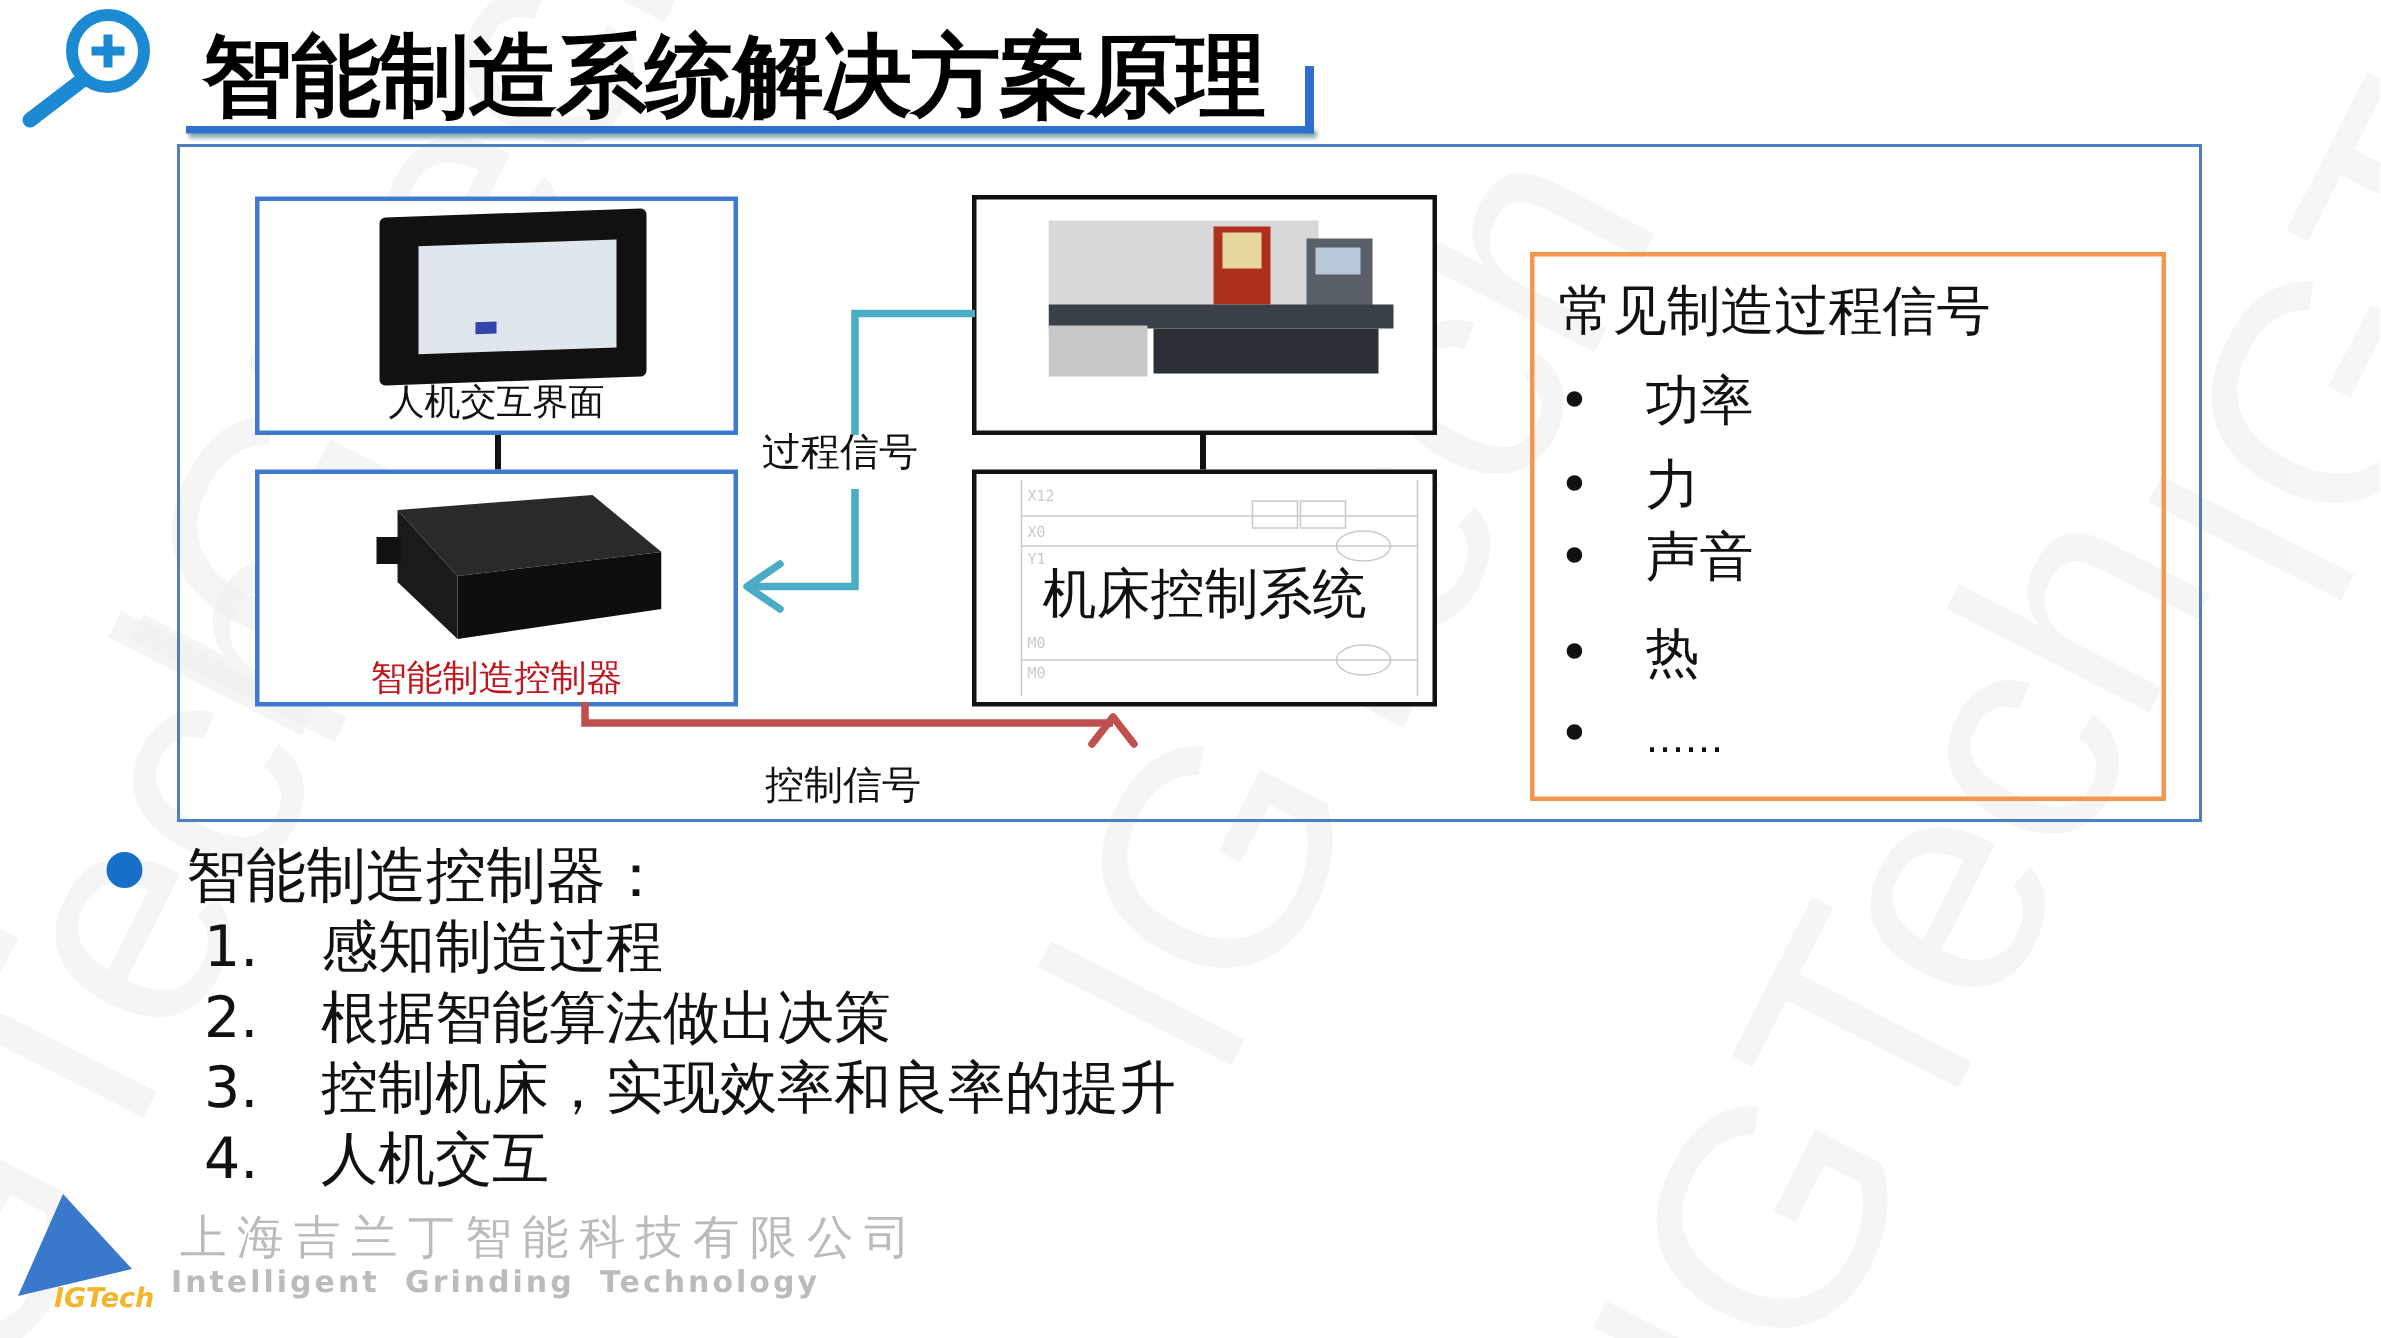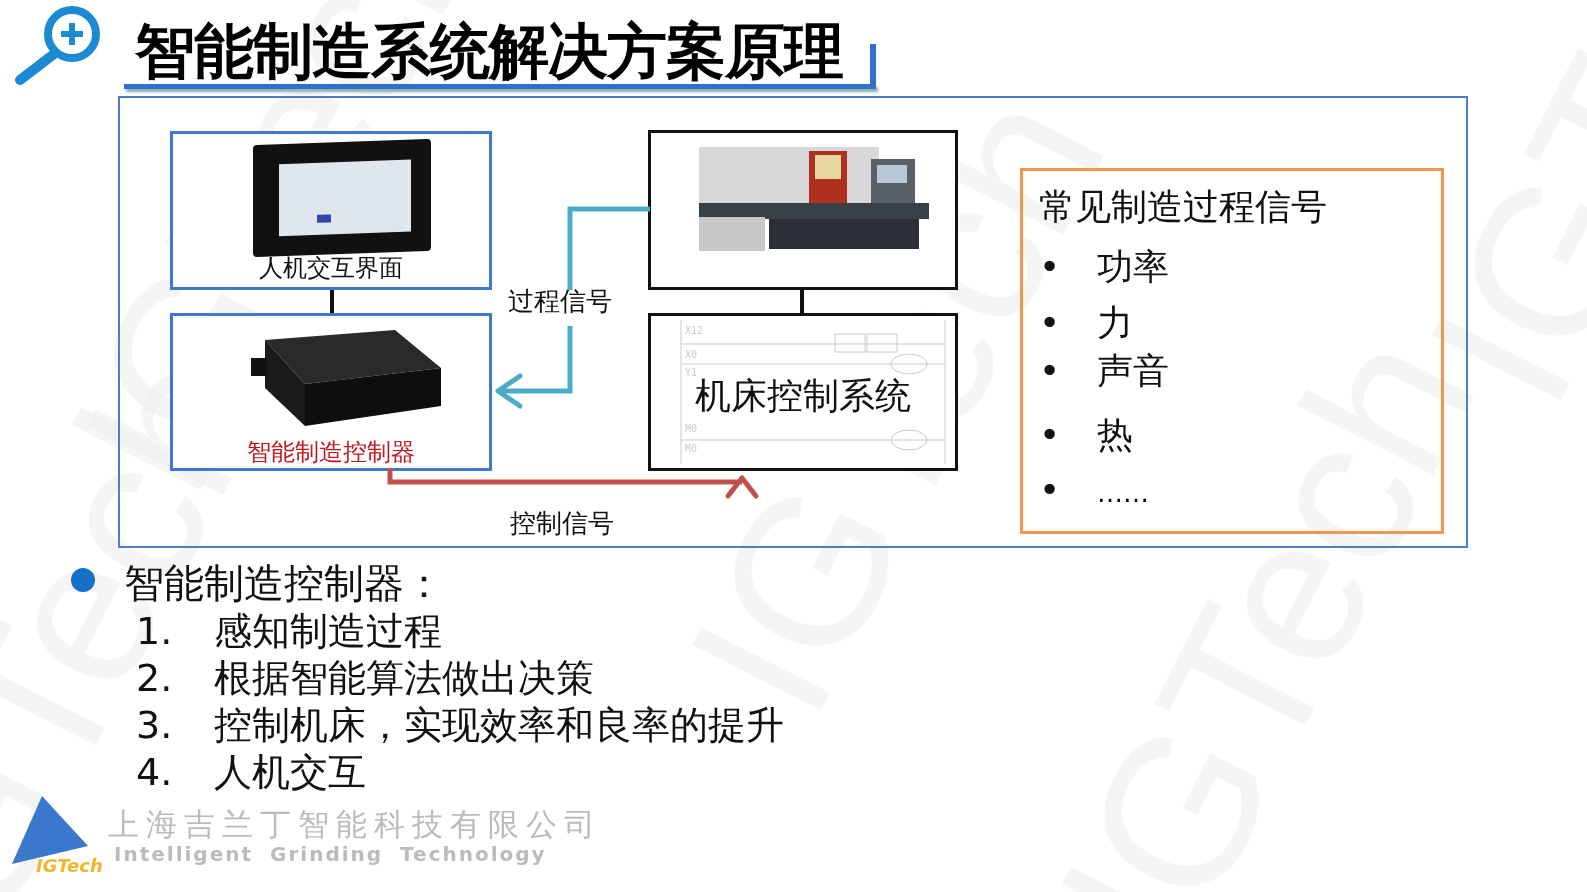--- a/index.html
+++ b/index.html
@@ -15,21 +15,21 @@
   .box-label{position:absolute;left:0;right:0;text-align:center;font-size:24px;}
   .signals{left:1020px;top:168px;width:424px;height:366px;border:3px solid #f5964a;box-sizing:border-box;}
   .signals h3{margin:0;position:absolute;left:16px;top:12px;font-size:36px;font-weight:normal;}
   .sig-item{position:absolute;left:16px;font-size:36px;}
   .sig-item .dot{display:inline-block;width:58px;}
   .main-list{left:66px;top:556px;}
   .bullet{position:absolute;left:5px;top:12px;width:24px;height:24px;border-radius:50%;background:#1670c8;}
   .li-head{position:absolute;left:58px;top:0;font-size:40px;white-space:nowrap;}
   .li{position:absolute;left:70px;font-size:38px;white-space:nowrap;}
   .li .n{display:inline-block;width:78px;}
-  .footer-cn{left:108px;top:804px;font-size:31px;color:#bbbbbb;letter-spacing:7px;}
+  .footer-cn{left:120px;top:804px;font-size:31px;color:#bbbbbb;letter-spacing:7px;}
   .footer-en{left:114px;top:842px;font-size:20px;color:#bbbbbb;font-weight:bold;letter-spacing:2px;word-spacing:8px;}
   .igtech{left:36px;top:855px;font-size:18px;color:#f3b52c;font-style:italic;font-weight:bold;}
 </style>
 </head>
 <body>
 
 <div class="wm" style="left:20px;top:420px;">IGTech</div>
 <div class="wm" style="left:640px;top:640px;">IGTech</div>
 <div class="wm" style="left:1010px;top:880px;">IGTech</div>
 <div class="wm" style="left:1380px;top:330px;">IGTech</div>

